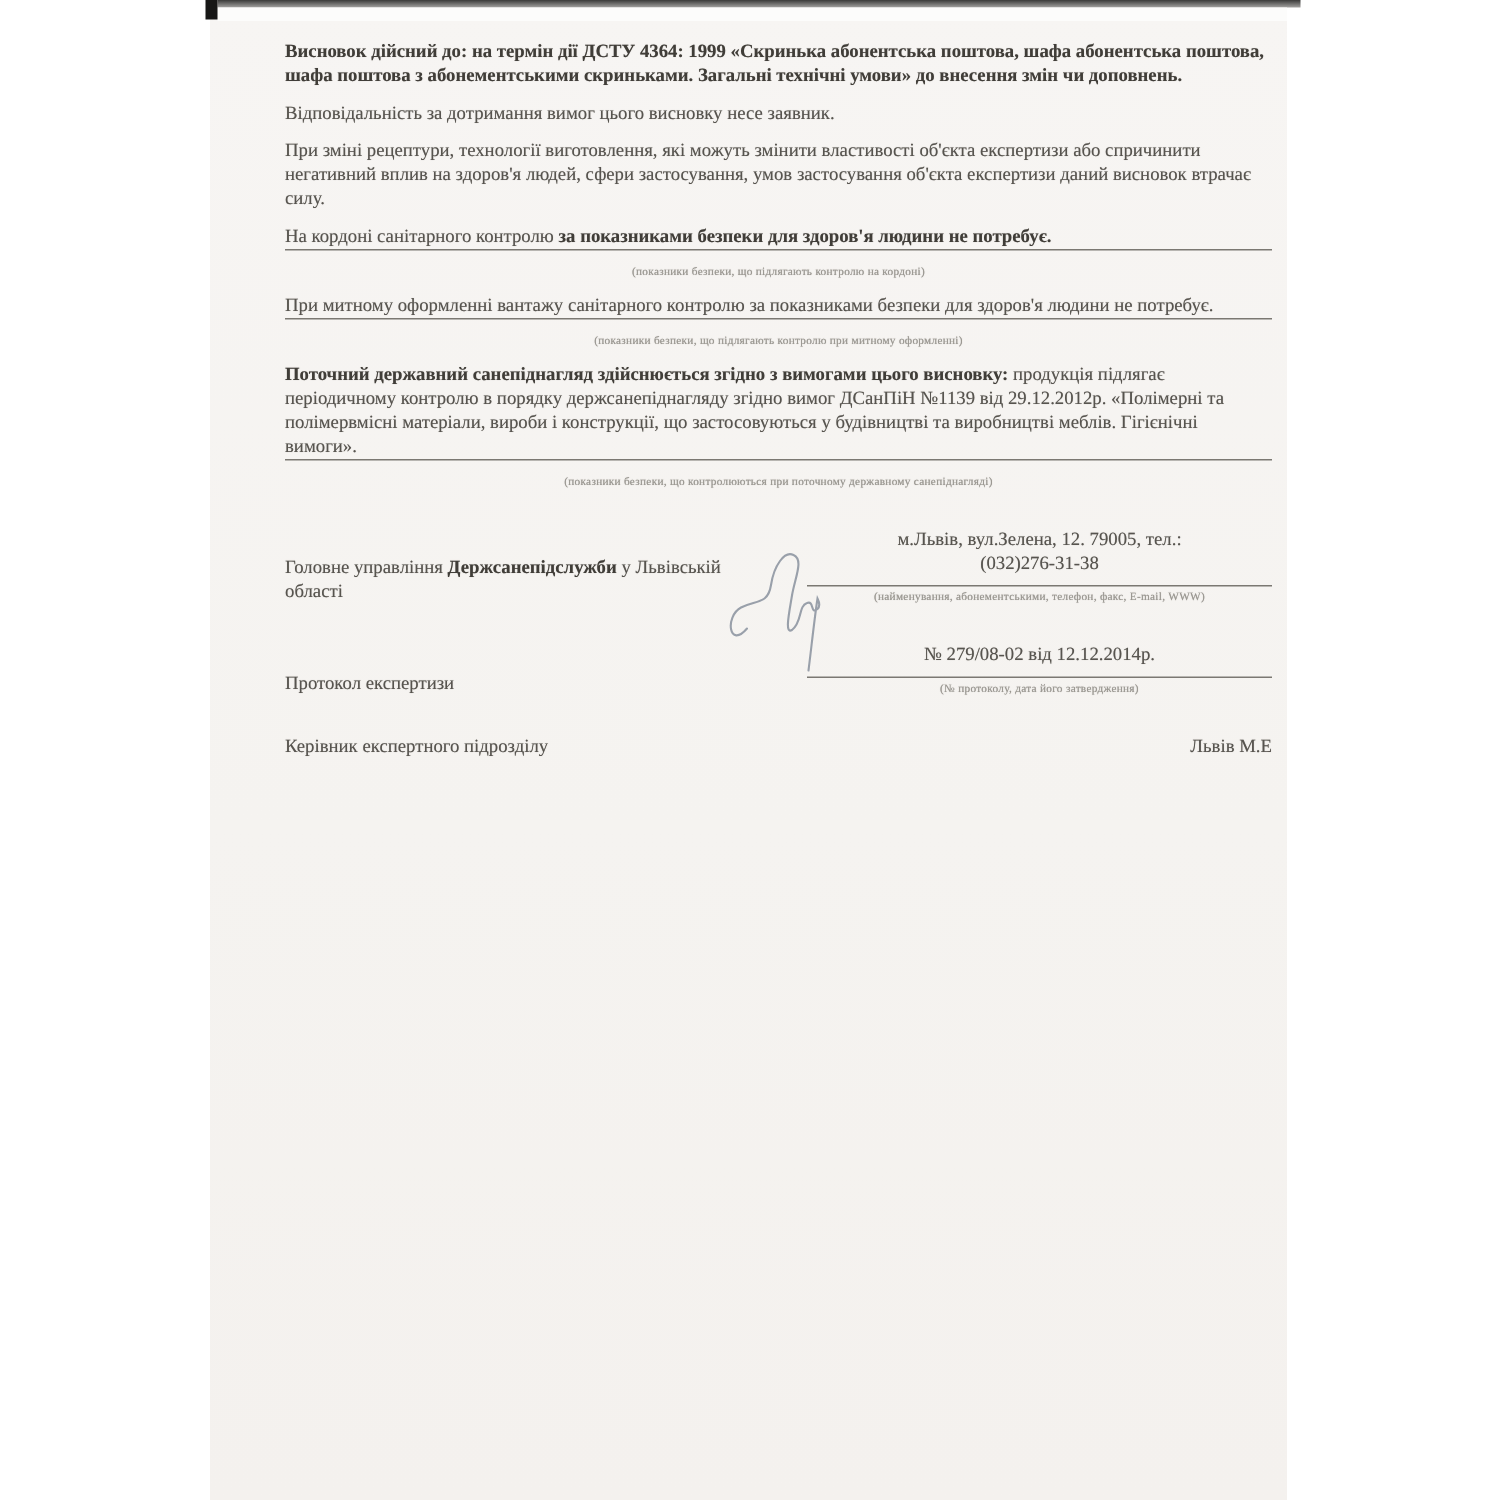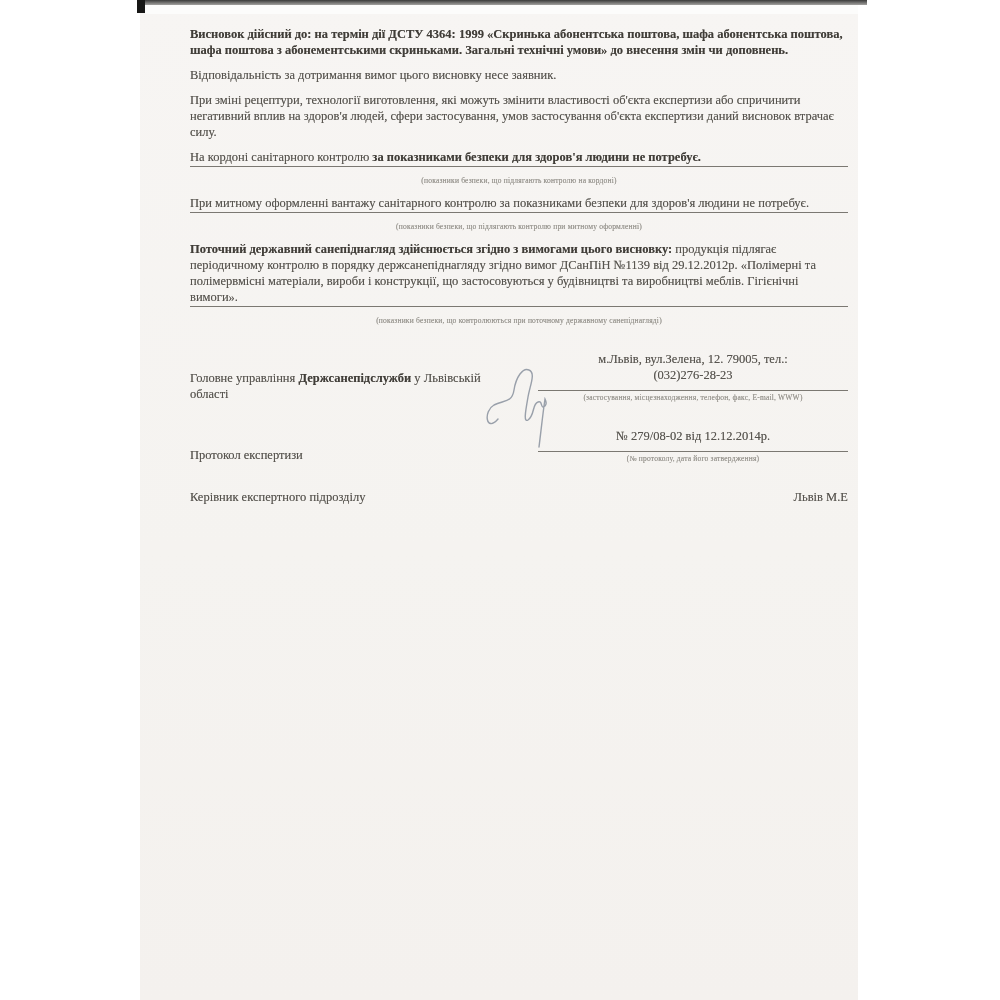--- a/index.html
+++ b/index.html
@@ -59,23 +59,23 @@
     <div class="para underlined"><span class="bold">Поточний державний санепіднагляд здійснюється згідно з вимогами цього висновку: </span><span>продукція підлягає періодичному контролю в порядку держсанепіднагляду згідно вимог ДСанПіН  №1139 від 29.12.2012р. «Полімерні та полімервмісні матеріали, вироби і конструкції, що застосовуються у будівництві та виробництві меблів. Гігієнічні вимоги».</span></div>
     <div class="caption">(показники безпеки, що контролюються при поточному державному санепіднагляді)</div>
 
     <div class="footer-block">
 
       <div class="footer-row">
         <div class="f-left"><span>Головне управління </span><span class="bold">Держсанепідслужби</span><span> у Львівській області</span></div>
         <div class="f-right">
           <div class="f-value">
             <div>м.Львів, вул.Зелена, 12. 79005, тел.:</div>
-            <div>(032)276-28-23</div>
+            <div>(032)276-31-38</div>
           </div>
-          <div class="caption">(застосування, місцезнаходження, телефон, факс, E-mail, WWW)</div>
+          <div class="caption">(найменування, абонементськими, телефон, факс, E-mail, WWW)</div>
         </div>
       </div>
 
       <div class="footer-row row-protocol">
         <div class="f-left">Протокол експертизи</div>
         <div class="f-right">
           <div class="f-value">№ 279/08-02  від 12.12.2014р.</div>
           <div class="caption">(№ протоколу, дата  його затвердження)</div>
         </div>
       </div>

